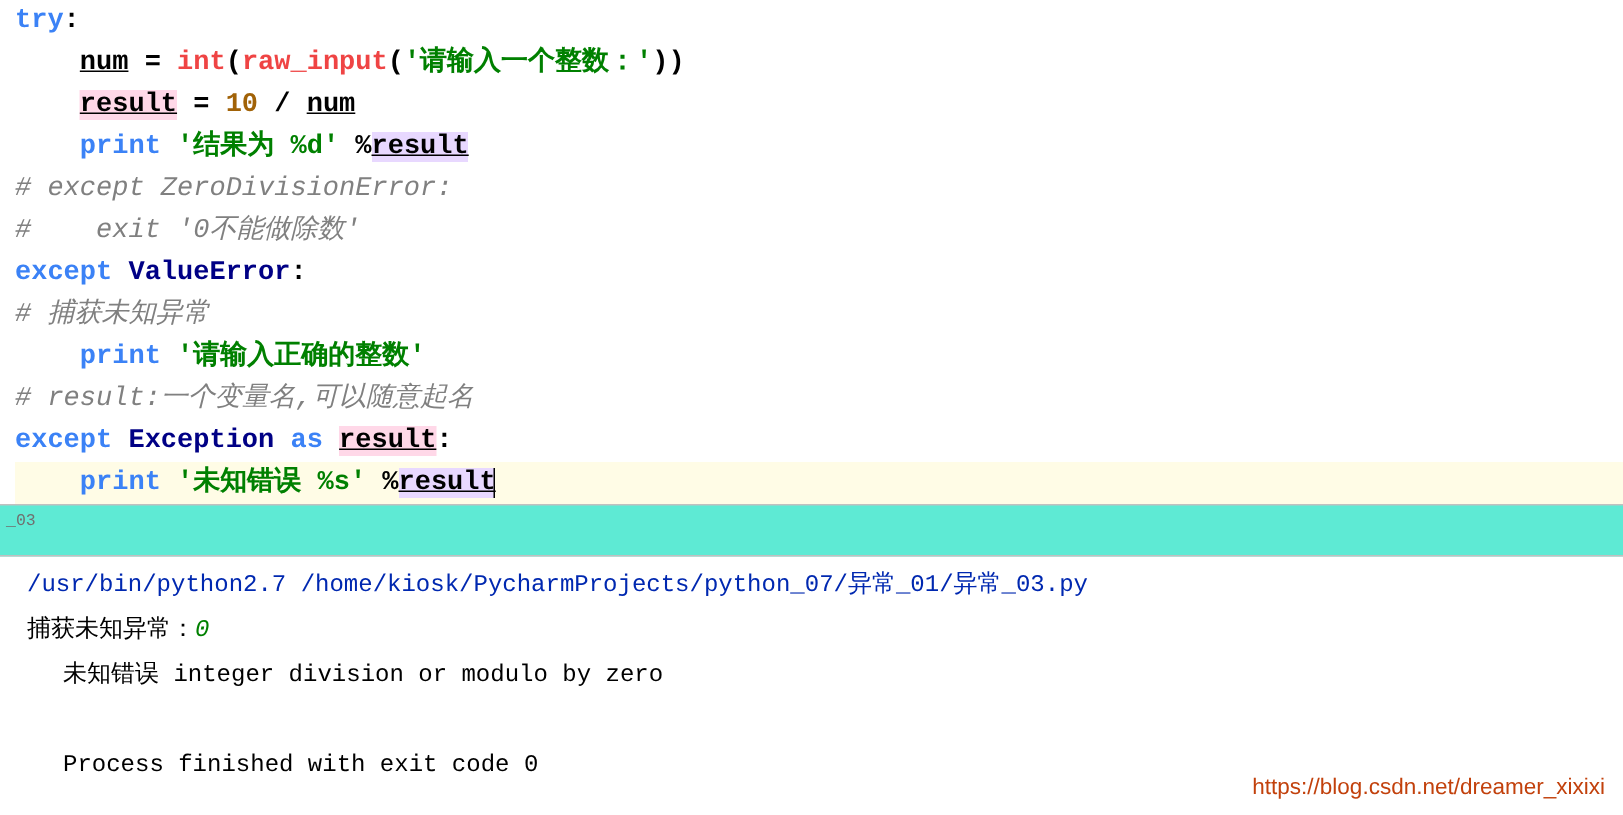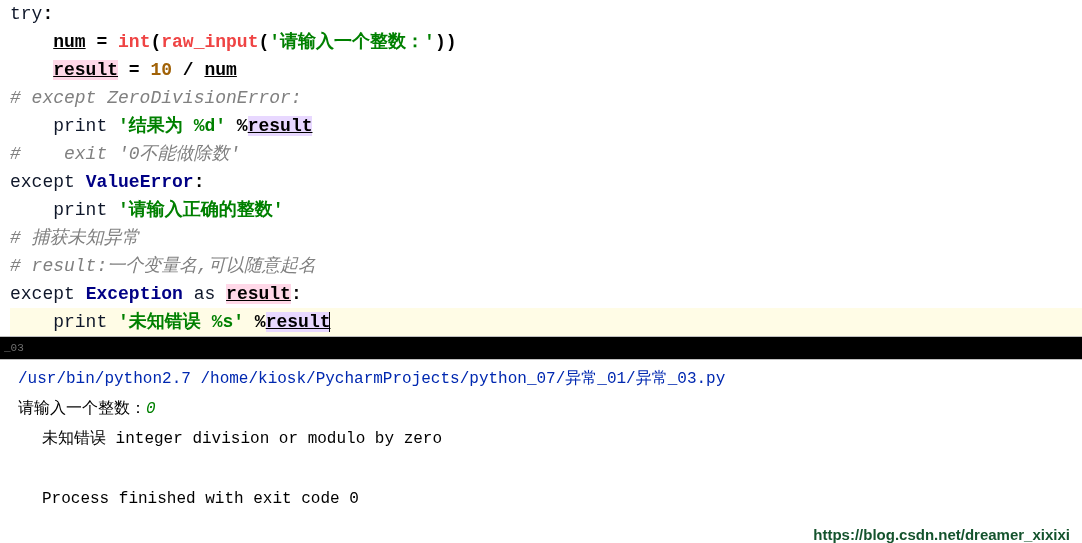--- a/index.html
+++ b/index.html
@@ -17,97 +17,97 @@
       padding: 0 0 0 10px;
     }
     .line {
       line-height: 28px;
       white-space: pre;
       font-weight: bold;
     }
     .highlight-line {
       background: #fffce6;
     }
-    .kw { color: #0f172a; font-weight: normal; }
+    .kw { color: #3b82f6; font-weight: bold; }
     .fn { color: #ef4444; }
     .str { color: #008000; font-weight: bold; }
     .num { color: #a16207; }
     .op { color: #000000; }
     .ident { color: #000000; text-decoration: underline; }
     .cls { color: #000085; }
     .comment { color: #808080; font-style: italic; font-weight: normal; }
     .hl-result { background: #e8d8ff; }
     .hl-pink { background: #ffd8e8; }
 
     .divider {
-      background: #000000;
+      background: #5eead4;
       border-top: 1px solid #c0c0c0;
       border-bottom: 1px solid #c0c0c0;
-      height: 24px;
+      height: 35px;
       font-size: 11px;
       color: #707070;
       padding-left: 4px;
       line-height: 22px;
       font-weight: normal;
     }
     .console {
       padding: 4px 0 0 18px;
       font-family: "Courier New", Consolas, Monaco, monospace;
       font-size: 16px;
       line-height: 30px;
     }
     .console-line { white-space: pre; }
     .cmd { color: #0028b0; }
     .input-echo { color: #000000; }
     .input-val { color: #008000; font-style: italic; }
     .stdout { color: #000000; margin-left: 24px; }
     .watermark {
       position: absolute;
       right: 12px;
-      bottom: 0;
-      color: #14532d;
+      bottom: 10px;
+      color: #c2410c;
       font-size: 15px;
       font-family: Arial, sans-serif;
-      font-weight: bold;
+      font-weight: normal;
     }
     .cursor {
       border-right: 1px solid #000;
       margin-left: -1px;
     }
   </style>
 </head>
 <body>
 
 <div class="editor">
   <div class="line"><span class="kw">try</span><span class="op">:</span></div>
 
   <div class="line"><span>    </span><span class="ident">num</span><span class="op"> = </span><span class="fn">int</span><span class="op">(</span><span class="fn">raw_input</span><span class="op">(</span><span class="str">'请输入一个整数：'</span><span class="op">))</span></div>
 
   <div class="line"><span>    </span><span class="ident hl-pink">result</span><span class="op"> = </span><span class="num">10</span><span class="op"> / </span><span class="ident">num</span></div>
 
+  <div class="line"><span>    </span><span class="kw">print</span><span> </span><span class="str">'结果为 %d'</span><span class="op"> %</span><span class="ident hl-result">result</span></div>
+
   <div class="line"><span class="comment"># except ZeroDivisionError:</span></div>
-
-  <div class="line"><span>    </span><span class="kw">print</span><span> </span><span class="str">'结果为 %d'</span><span class="op"> %</span><span class="ident hl-result">result</span></div>
   <div class="line"><span class="comment">#    exit '0不能做除数'</span></div>
 
   <div class="line"><span class="kw">except</span><span> </span><span class="cls">ValueError</span><span class="op">:</span></div>
 
+  <div class="line"><span class="comment"># 捕获未知异常</span></div>
+
   <div class="line"><span>    </span><span class="kw">print</span><span> </span><span class="str">'请输入正确的整数'</span></div>
-
-  <div class="line"><span class="comment"># 捕获未知异常</span></div>
   <div class="line"><span class="comment"># result:一个变量名,可以随意起名</span></div>
 
   <div class="line"><span class="kw">except</span><span> </span><span class="cls">Exception</span><span> </span><span class="kw">as</span><span> </span><span class="ident hl-pink">result</span><span class="op">:</span></div>
 
   <div class="line highlight-line"><span>    </span><span class="kw">print</span><span> </span><span class="str">'未知错误 %s'</span><span class="op"> %</span><span class="ident hl-result">result</span><span class="cursor"></span></div>
 </div>
 
 <div class="divider"><span>_03</span></div>
 
 <div class="console">
   <div class="console-line cmd">/usr/bin/python2.7 /home/kiosk/PycharmProjects/python_07/异常_01/异常_03.py</div>
-  <div class="console-line"><span class="input-echo">请输入一个整数：</span><span class="input-val">0</span></div>
+  <div class="console-line"><span class="input-echo">捕获未知异常：</span><span class="input-val">0</span></div>
   <div class="console-line stdout">未知错误 integer division or modulo by zero</div>
   <div class="console-line stdout"> </div>
   <div class="console-line stdout">Process finished with exit code 0</div>
 </div>
 
 <div class="watermark">https://blog.csdn.net/dreamer_xixixi</div>
 
 </body></html>

